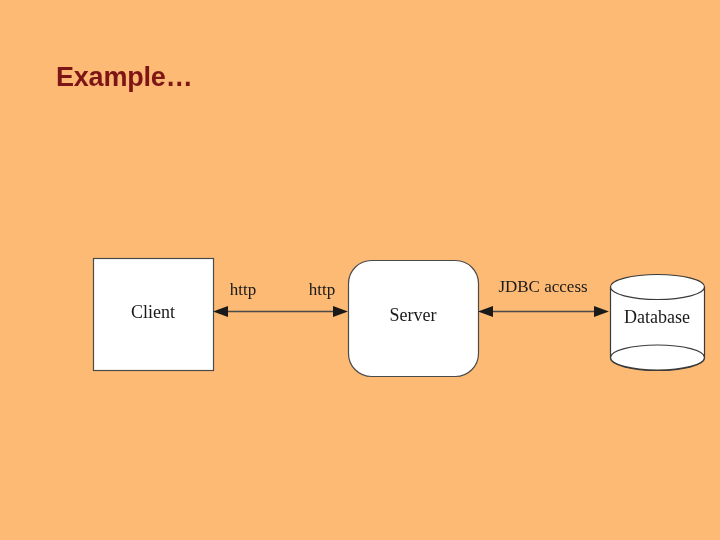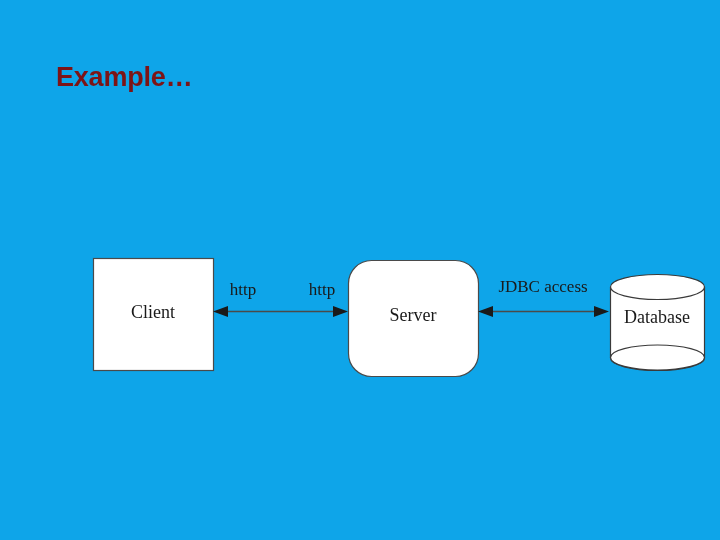--- a/index.html
+++ b/index.html
@@ -10,21 +10,21 @@
     width: 720px;
     height: 540px;
     background: #ffffff;
     font-family: "Liberation Sans", sans-serif;
     overflow: hidden;
   }
   #slide {
     position: relative;
     width: 720px;
     height: 540px;
-    background: #0ea5e9;
+    background: #fdba74;
   }
   
   #slide-title {
     position: absolute;
     left: 56px;
     top: 62px;
     font-family: "Liberation Sans", sans-serif;
     font-size: 27px;
     font-weight: bold;
     letter-spacing: -0.2px;

